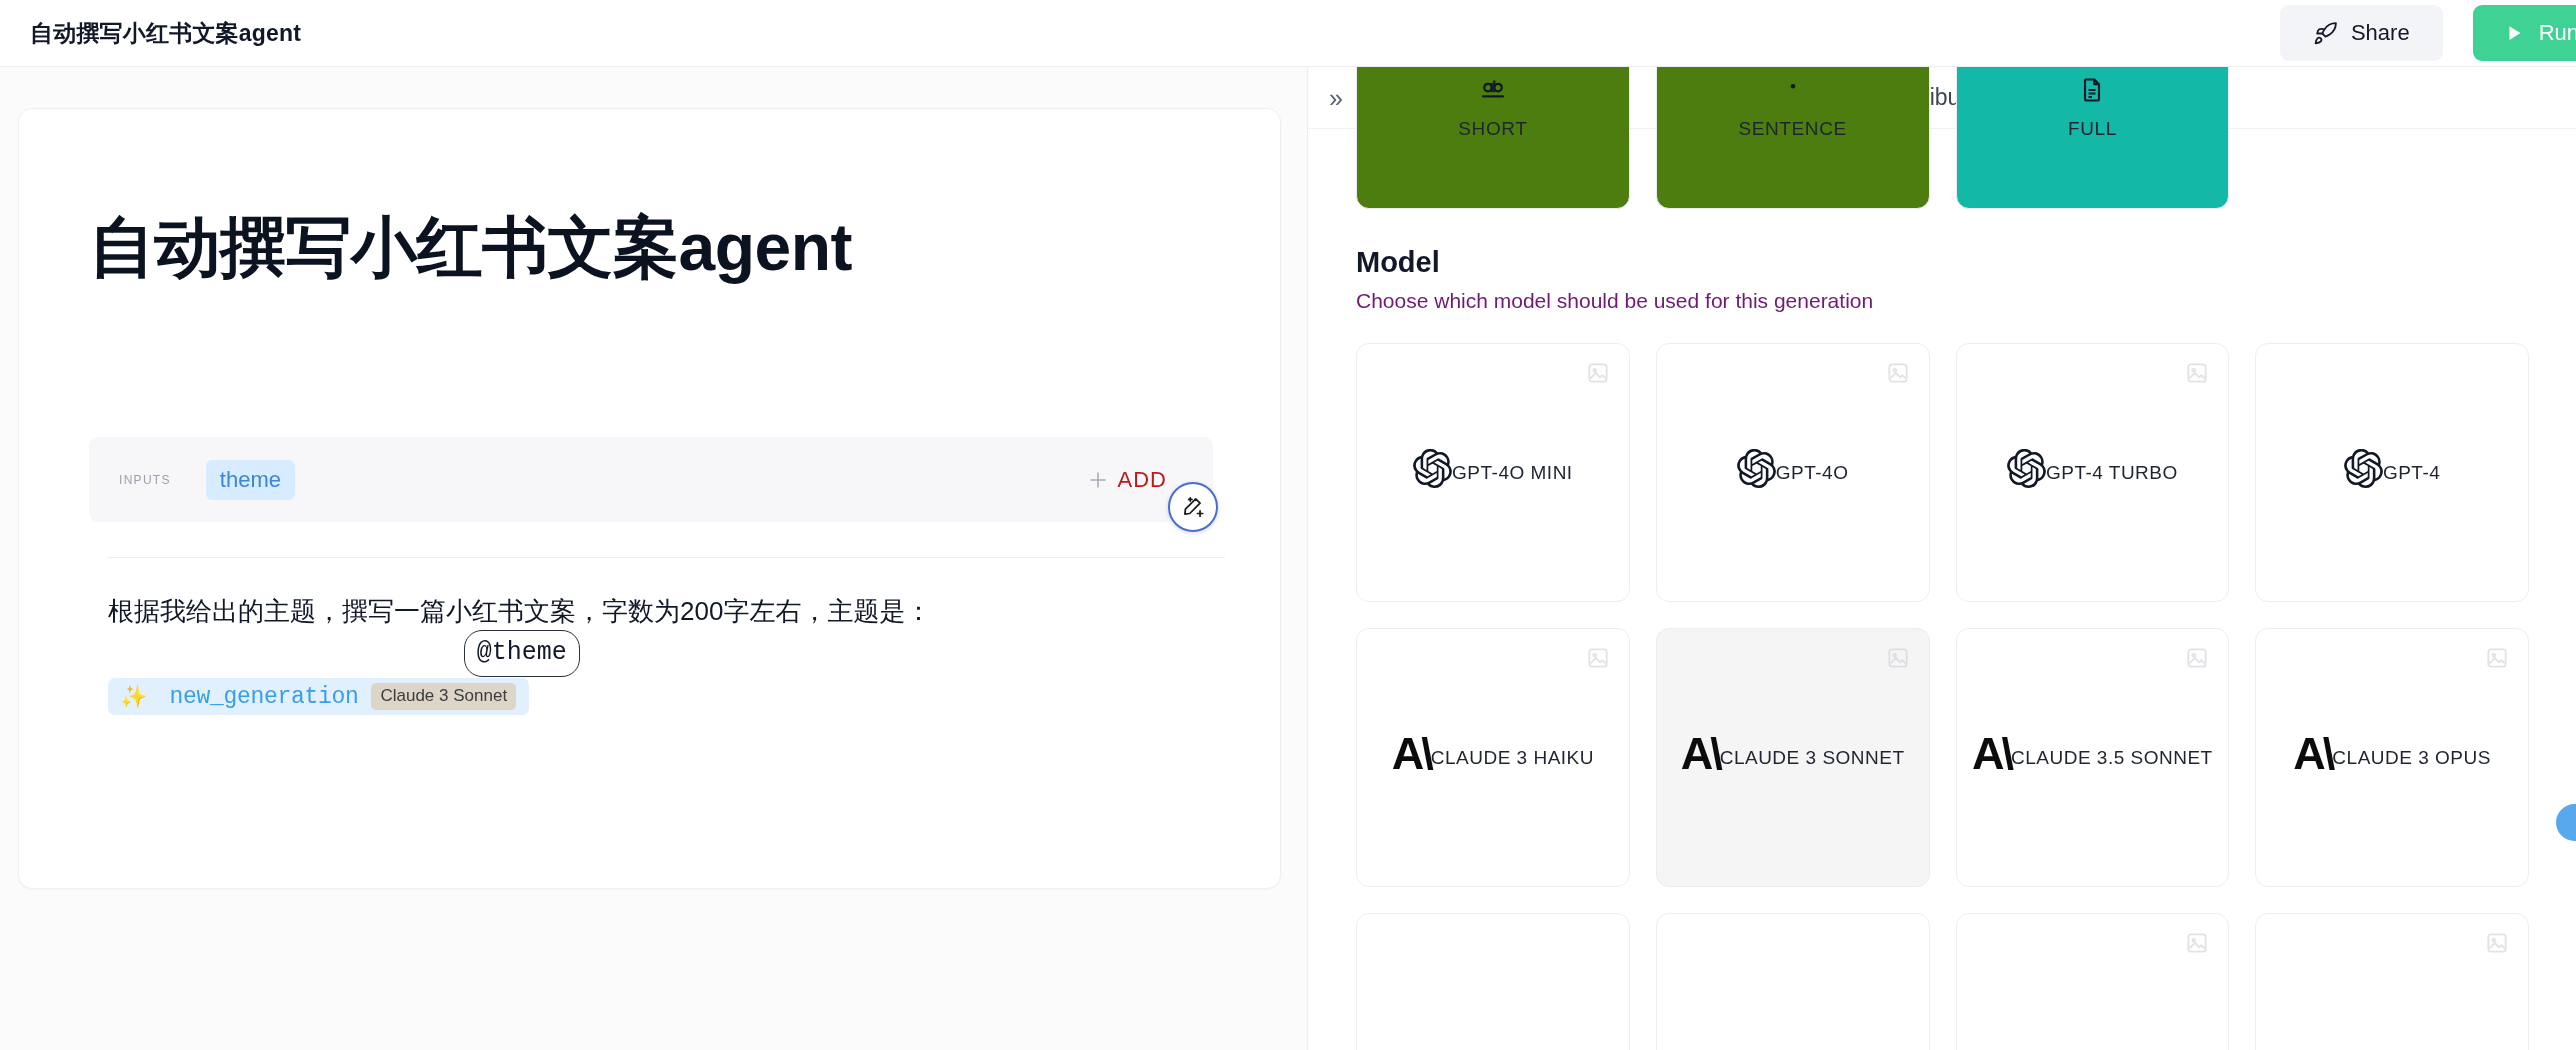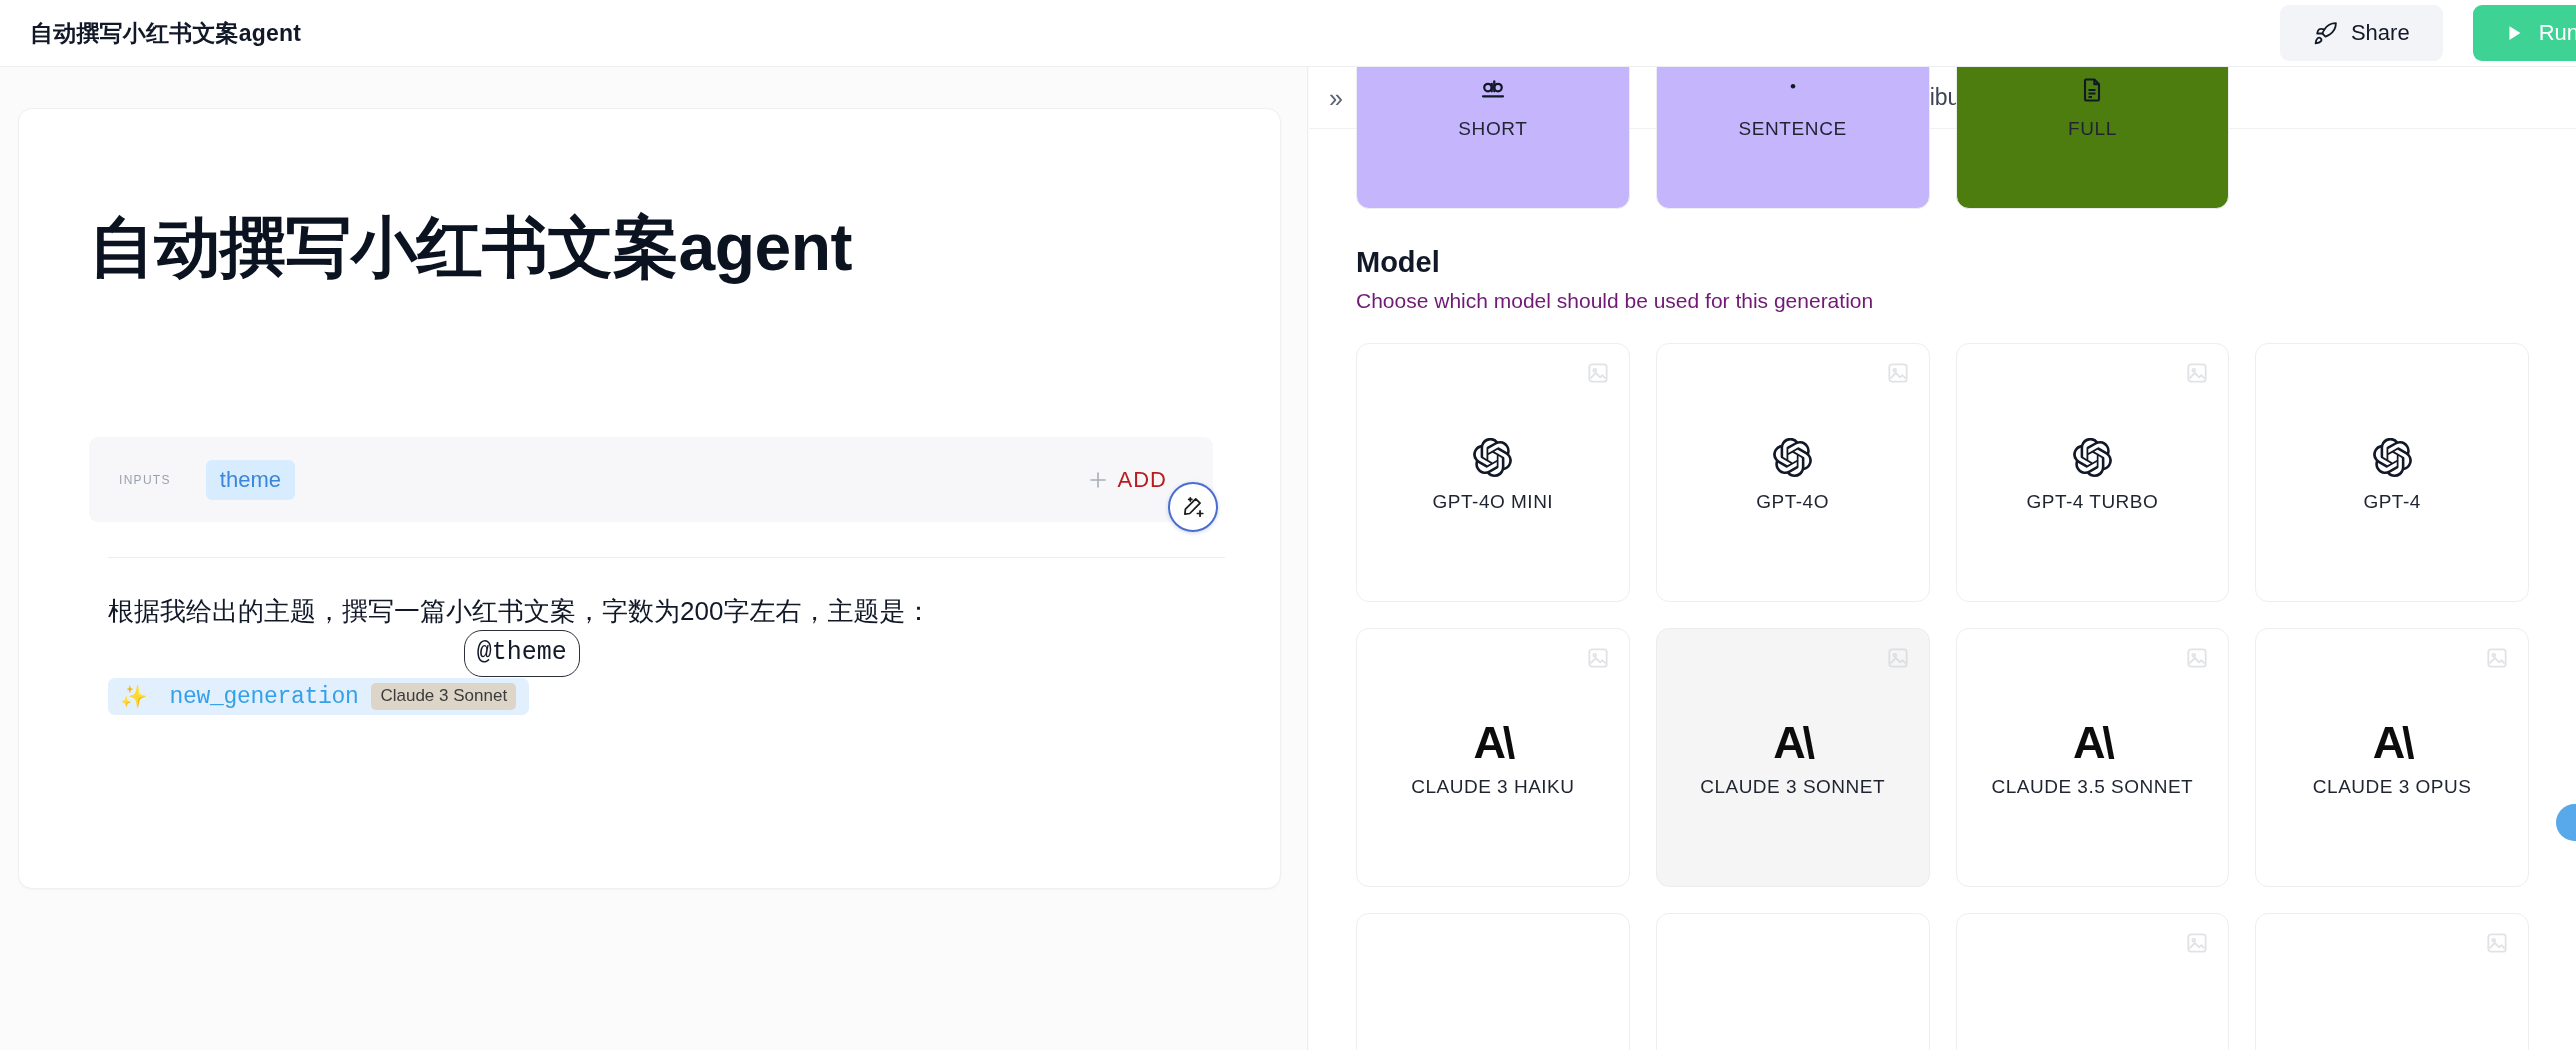--- a/index.html
+++ b/index.html
@@ -279,28 +279,28 @@
   .grid4 {
     display: grid;
     grid-template-columns: repeat(4, 1fr);
     gap: 26px;
   }
 
   .len-card {
     height: 161px;
     border: 1px solid #eceef1;
     border-radius: 13px;
-    background: #c4b5fd;
+    background: #4d7c0f;
     display: flex;
     flex-direction: column;
     align-items: center;
     padding-top: 22px;
     cursor: pointer;
   }
-  .len-card.selected { background: #4d7c0f; border-color: #ececec; }
+  .len-card.selected { background: #14b8a6; border-color: #ececec; }
   .len-card .len-icon { height: 37px; display:flex; align-items:center; justify-content:center; }
   .len-card .len-label {
     margin-top: 10px;
     font-size: 19px;
     letter-spacing: 0.6px;
     color: #1f2430;
   }
   .len-row { margin-top: -82px; }
 
   .section-head { margin-top: 37px; }
@@ -321,21 +321,21 @@
     grid-template-columns: repeat(4, 1fr);
     gap: 26px 26px;
   }
   .model-card {
     position: relative;
     height: 259px;
     border: 1px solid #eceef1;
     border-radius: 13px;
     background: #ffffff;
     display: flex;
-    flex-direction: column;
+    flex-direction: row;
     align-items: center;
     justify-content: center;
     cursor: pointer;
   }
   .model-card.selected { background: #f5f5f6; border-color: #ececec; }
   .model-card .img-badge {
     position: absolute;
     top: 16px;
     right: 18px;
     width: 26px;

